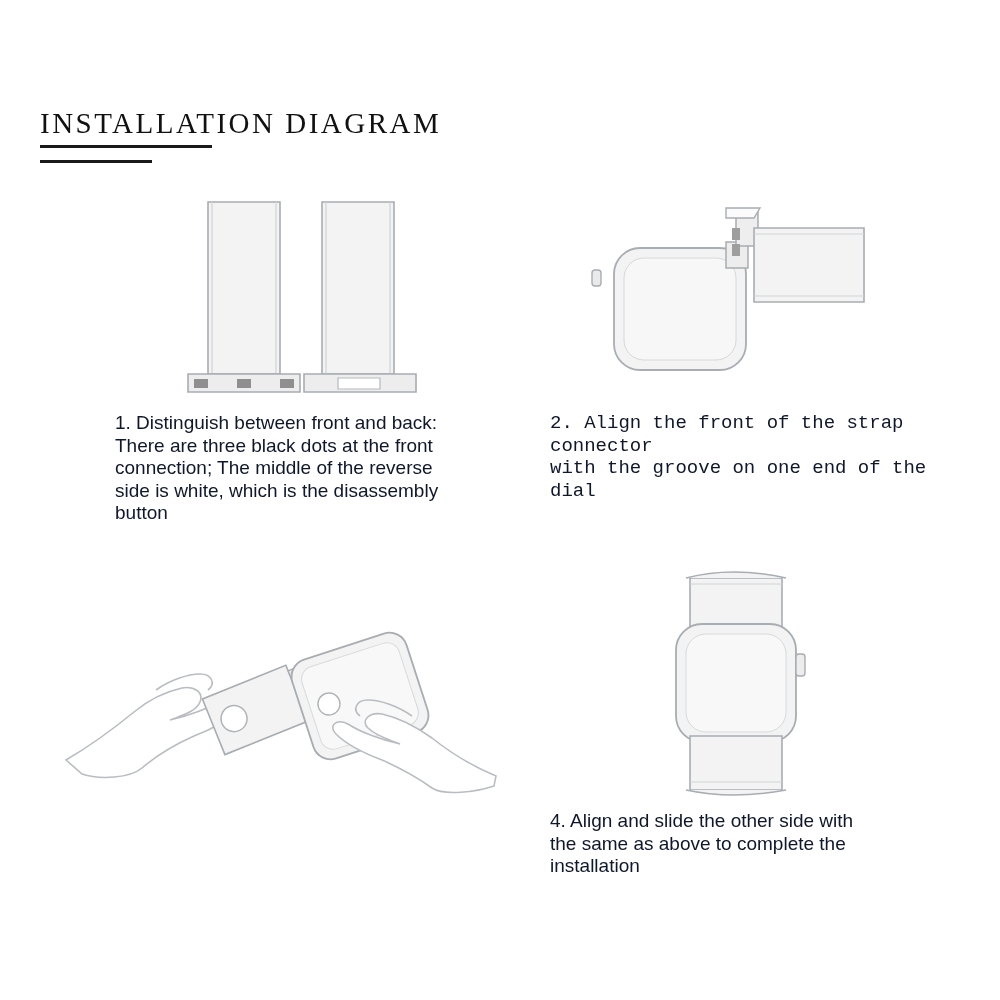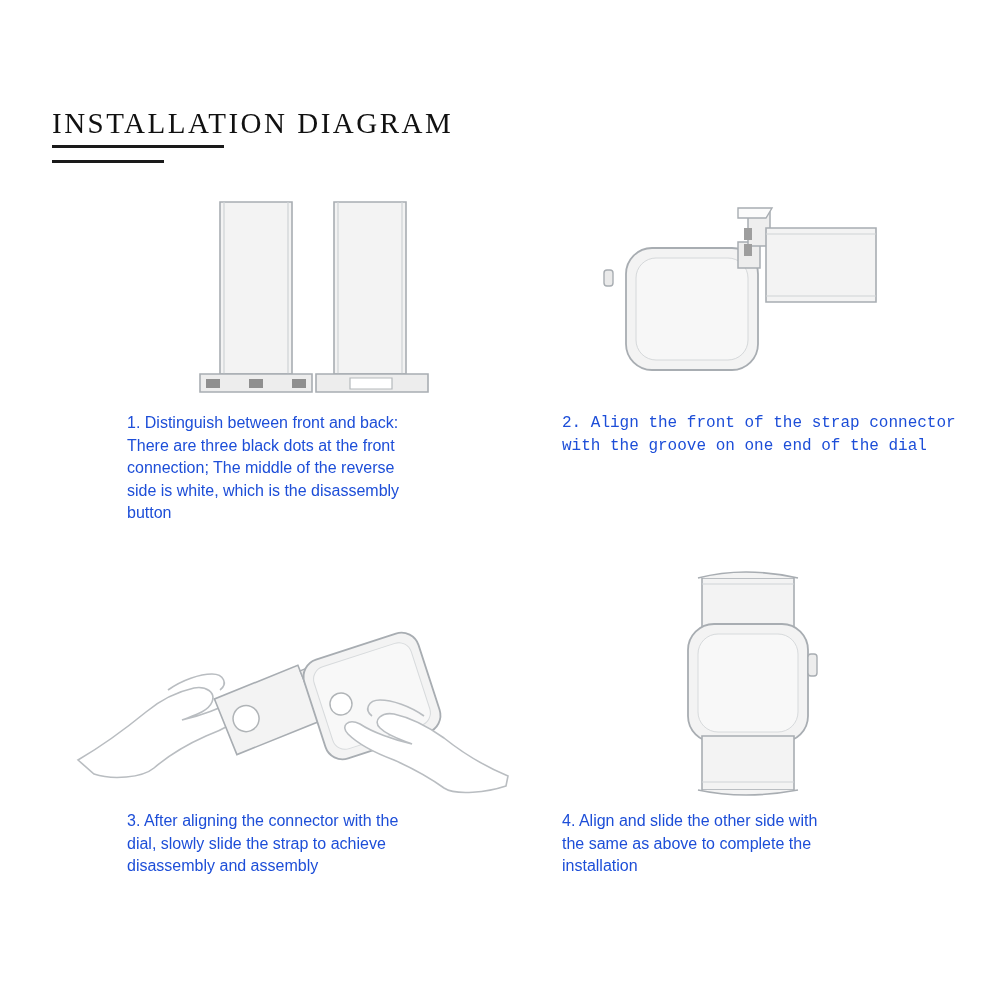--- a/index.html
+++ b/index.html
@@ -10,21 +10,21 @@
   body {
     width: 1000px;
     height: 1000px;
     font-family: "Liberation Sans", sans-serif;
     color: #1a1a1a;
     position: relative;
     overflow: hidden;
   }
   .page {
     position: absolute;
-    left: 12px; top: 0;
+    left: 0; top: 0;
     width: 852px;
     height: 1000px;
   }
   
   .title {
     position: absolute;
     left: 40px;
     top: 88px;
     font-family: "Liberation Serif", serif;
     font-size: 29px;
@@ -52,23 +52,23 @@
   
   .cell {
     position: absolute;
   }
   .art {
     position: absolute;
     left: 0; top: 0;
   }
   .caption {
     position: absolute;
-    font-size: 16px;
+    font-size: 19px;
     line-height: 22.5px;
-    color: #1d4ed8;
+    color: #0f172a;
     white-space: pre-line;
   }
 
   
   #cell-1 { left: 60px;  top: 180px; width: 440px; height: 360px; }
   #cell-2 { left: 540px; top: 180px; width: 440px; height: 360px; font-family: Liberation Mono, monospace; }
   #cell-3 { left: 60px;  top: 570px; width: 440px; height: 340px; }
   #cell-4 { left: 540px; top: 570px; width: 440px; height: 340px; }
 
   #cap-1 { left: 55px;  top: 232px; width: 390px; }
@@ -178,23 +178,20 @@
                    C 310 142 300 150 308 158 C 316 166 330 170 340 174
                    C 322 170 300 162 288 154
                    C 276 148 268 156 276 164
                    C 286 174 306 184 322 190
                    C 340 198 358 208 372 218
                    C 384 226 416 222 434 216 Z"></path>
           <path d="M352 146 C 338 136 320 130 308 130 C 296 130 292 140 300 146" fill="none"></path>
         </g>
       </svg>
     </div>
-    <div class="caption" id="cap-3">3. After aligning the connector with the
-dial, slowly slide the strap to achieve
-disassembly and assembly</div>
   </div>
 
   <div class="cell" id="cell-4">
     <div class="art">
       <svg width="440" height="230" viewBox="0 0 440 230">
 
         <path d="M150 8 h92 v52 h-92 z" fill="#f3f3f3" stroke="#a8adb2" stroke-width="1.6"></path>
         <path d="M150 14 h92" stroke="#cfd3d6" stroke-width="1" fill="none"></path>
         <path d="M146 8 q46 -12 100 0" fill="#f3f3f3" stroke="#a8adb2" stroke-width="1.6"></path>
 

